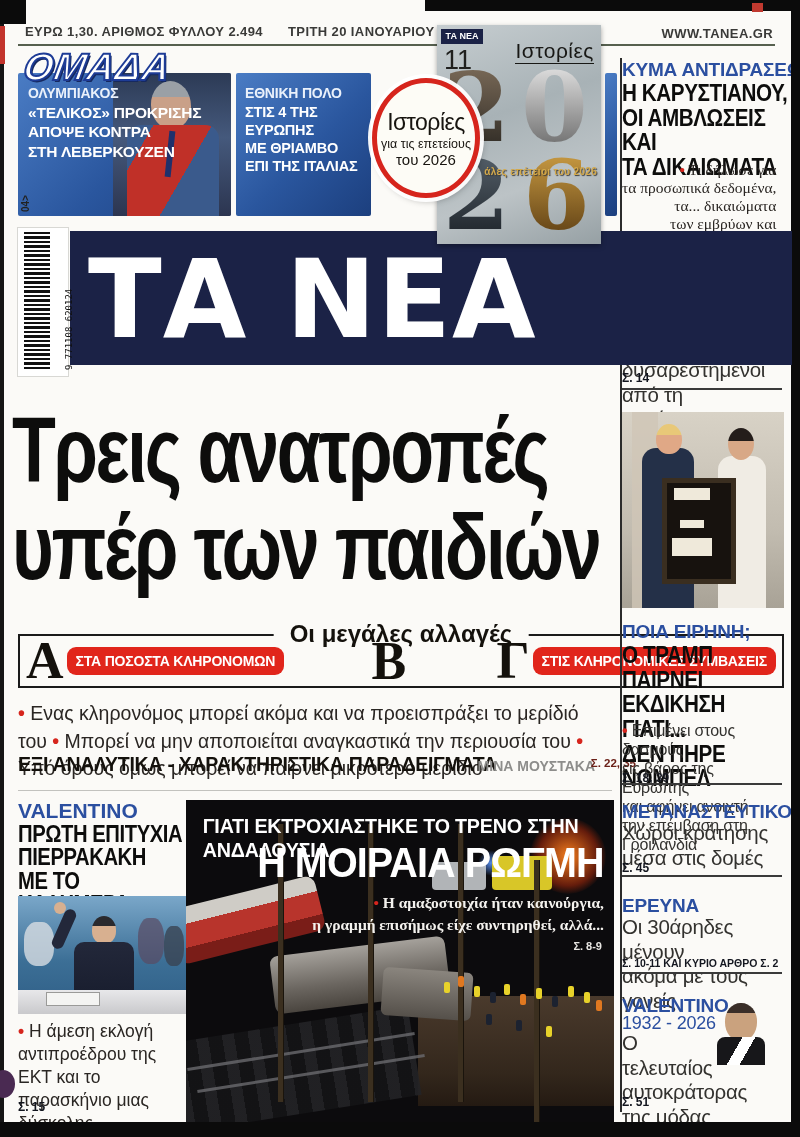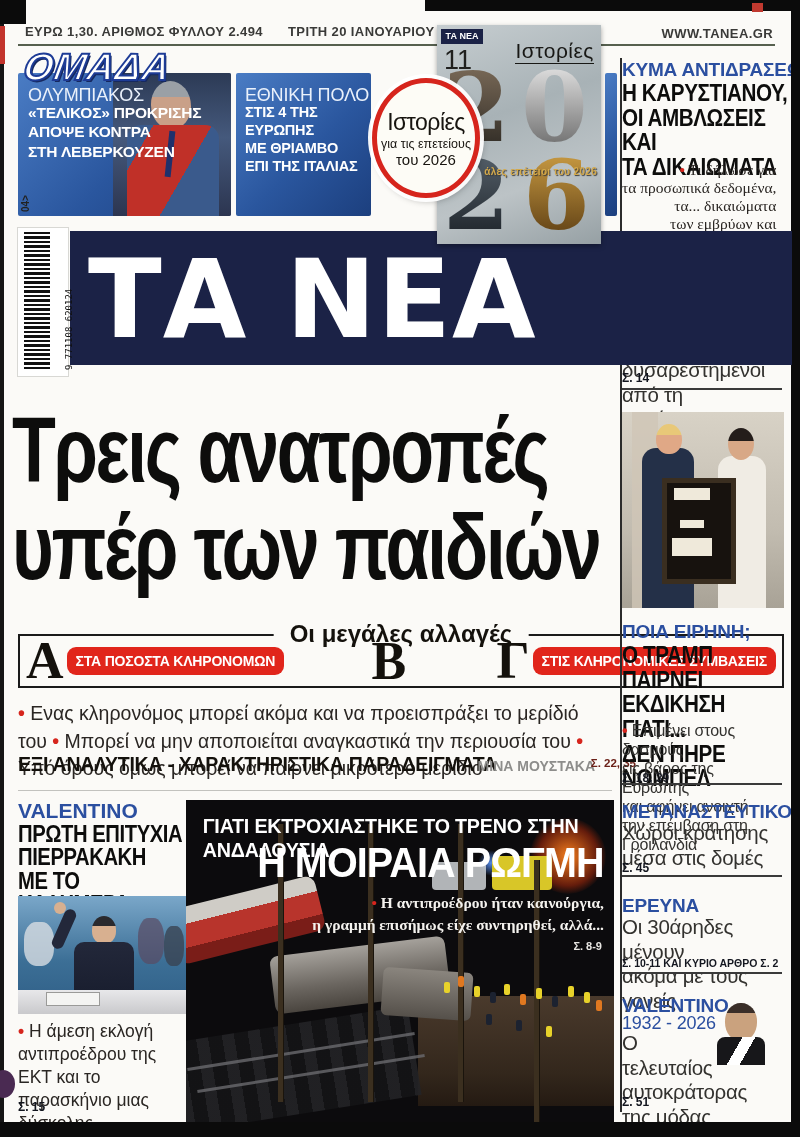--- a/index.html
+++ b/index.html
@@ -18,21 +18,21 @@
   .red-strip{left:0;top:26px;width:5px;height:38px;background:#c2342c;}
   .red-mark-tr{left:752px;top:3px;width:11px;height:9px;background:#c0392f;}
   .purple-dot{left:-9px;top:1070px;width:24px;height:28px;border-radius:50%;background:#4a2a52;}
 
   
   .topbar{font-size:13px;font-weight:700;color:#3a3a38;letter-spacing:.4px;}
   .topbar-rule{left:18px;top:44px;width:757px;height:2px;background:#56604f;}
 
   
   .promo-box{background:linear-gradient(135deg,#4a7cc4,#2a569e 55%,#1c3f7e);border-radius:2px;overflow:hidden;}
-  .promo-kicker{color:#eaf1fb;font-size:18px;font-weight:400;letter-spacing:-.2px;}
+  .promo-kicker{color:#eaf1fb;font-size:14px;font-weight:700;letter-spacing:-.2px;}
   .promo-title{color:#fff;font-size:15.5px;font-weight:800;line-height:1.25;letter-spacing:-.2px;}
   .omada{font-size:38px;font-style:italic;font-weight:900;color:#fff;
          -webkit-text-stroke:2px #1e3c96;letter-spacing:1px;transform:skewX(-10deg);
          text-shadow:2px 2px 0 #16295f;}
   .coach-photo{right:0;top:0;width:118px;height:143px;
       background:linear-gradient(180deg,#2c3a55 0%,#45597c 45%,#2c3550 100%);}
   .coach-head{left:38px;top:8px;width:40px;height:48px;border-radius:48% 52% 46% 50%;
       background:linear-gradient(180deg,#9aa0a6 0 34%,#c9a088 34%);}
   .coach-body{left:14px;top:52px;width:92px;height:95px;border-radius:14px 14px 0 0;
       background:linear-gradient(120deg,#3a5a8c 18%,#c03028 18% 58%,#3a5a8c 58%);}
@@ -310,21 +310,21 @@
     <div class="abs worker" style="left:350px;top:188px;background:#e8d22a;"></div>
     <div class="abs worker" style="left:366px;top:196px;background:#1c2230;"></div>
     <div class="abs worker" style="left:382px;top:186px;background:#e8d22a;"></div>
     <div class="abs worker" style="left:398px;top:192px;background:#e8d22a;"></div>
     <div class="abs worker" style="left:410px;top:200px;background:#e07820;"></div>
     <div class="abs worker" style="left:300px;top:214px;background:#1c2230;"></div>
     <div class="abs worker" style="left:330px;top:220px;background:#1c2230;"></div>
     <div class="abs worker" style="left:360px;top:226px;background:#e8d22a;"></div>
     <div class="abs tr-kicker">ΓΙΑΤΙ ΕΚΤΡΟΧΙΑΣΤΗΚΕ ΤΟ ΤΡΕΝΟ ΣΤΗΝ ΑΝΔΑΛΟΥΣΙΑ</div>
     <div class="abs tr-headline">Η ΜΟΙΡΑΙΑ ΡΩΓΜΗ</div>
-    <div class="abs tr-bullet ml"><span class="reddot">•</span> <span>Η αντιπροέδρου ήταν καινούργια,
+    <div class="abs tr-bullet ml"><span class="reddot">•</span> <span>Η αμαξοστοιχία ήταν καινούργια,
 η γραμμή επισήμως είχε συντηρηθεί, αλλά...</span></div>
     <div class="abs tr-page">Σ. 8-9</div>
   </div>
 
   <div class="abs rail-vrule"></div>
   <div class="abs rail">
 
     <div class="rk" style="left:0;top:4px;">ΚΥΜΑ ΑΝΤΙΔΡΑΣΕΩΝ</div>
     <div class="rh" style="left:0;top:26px;">Η ΚΑΡΥΣΤΙΑΝΟΥ,
 ΟΙ ΑΜΒΛΩΣΕΙΣ ΚΑΙ

